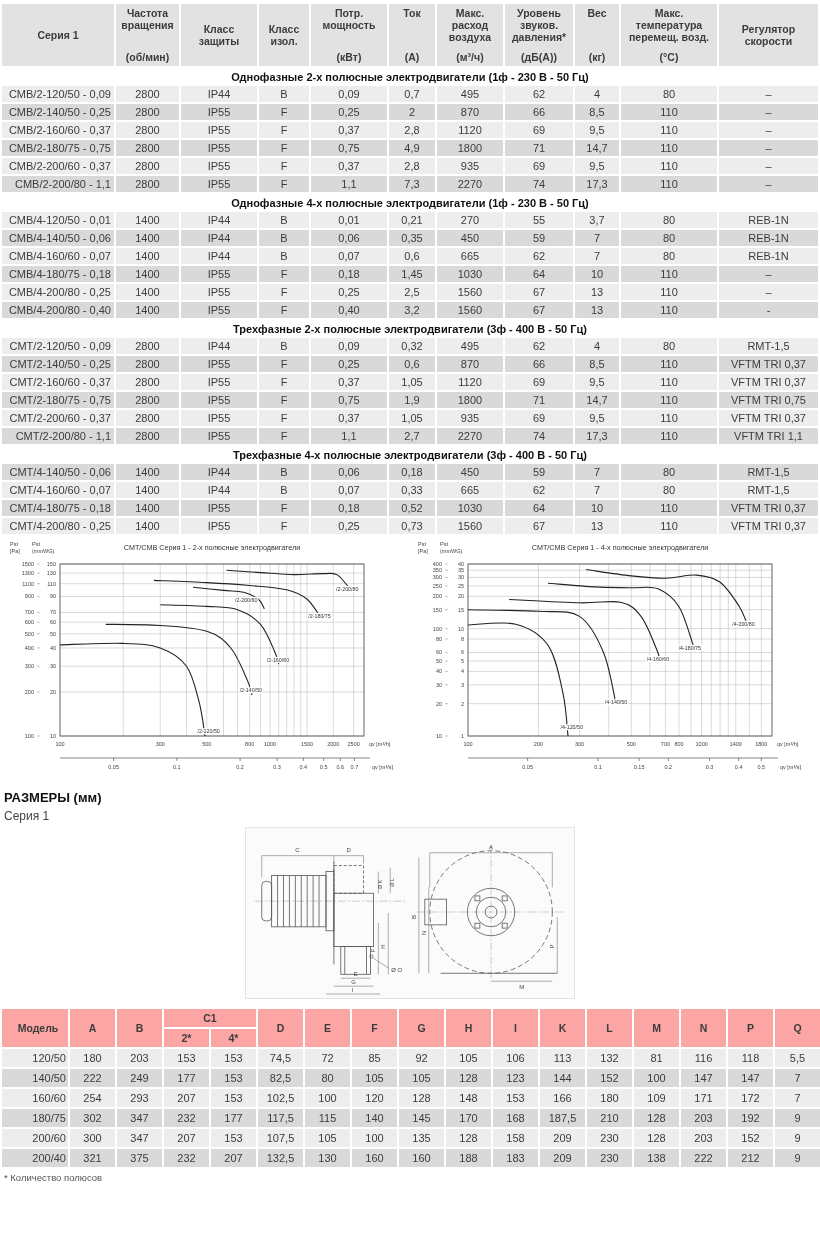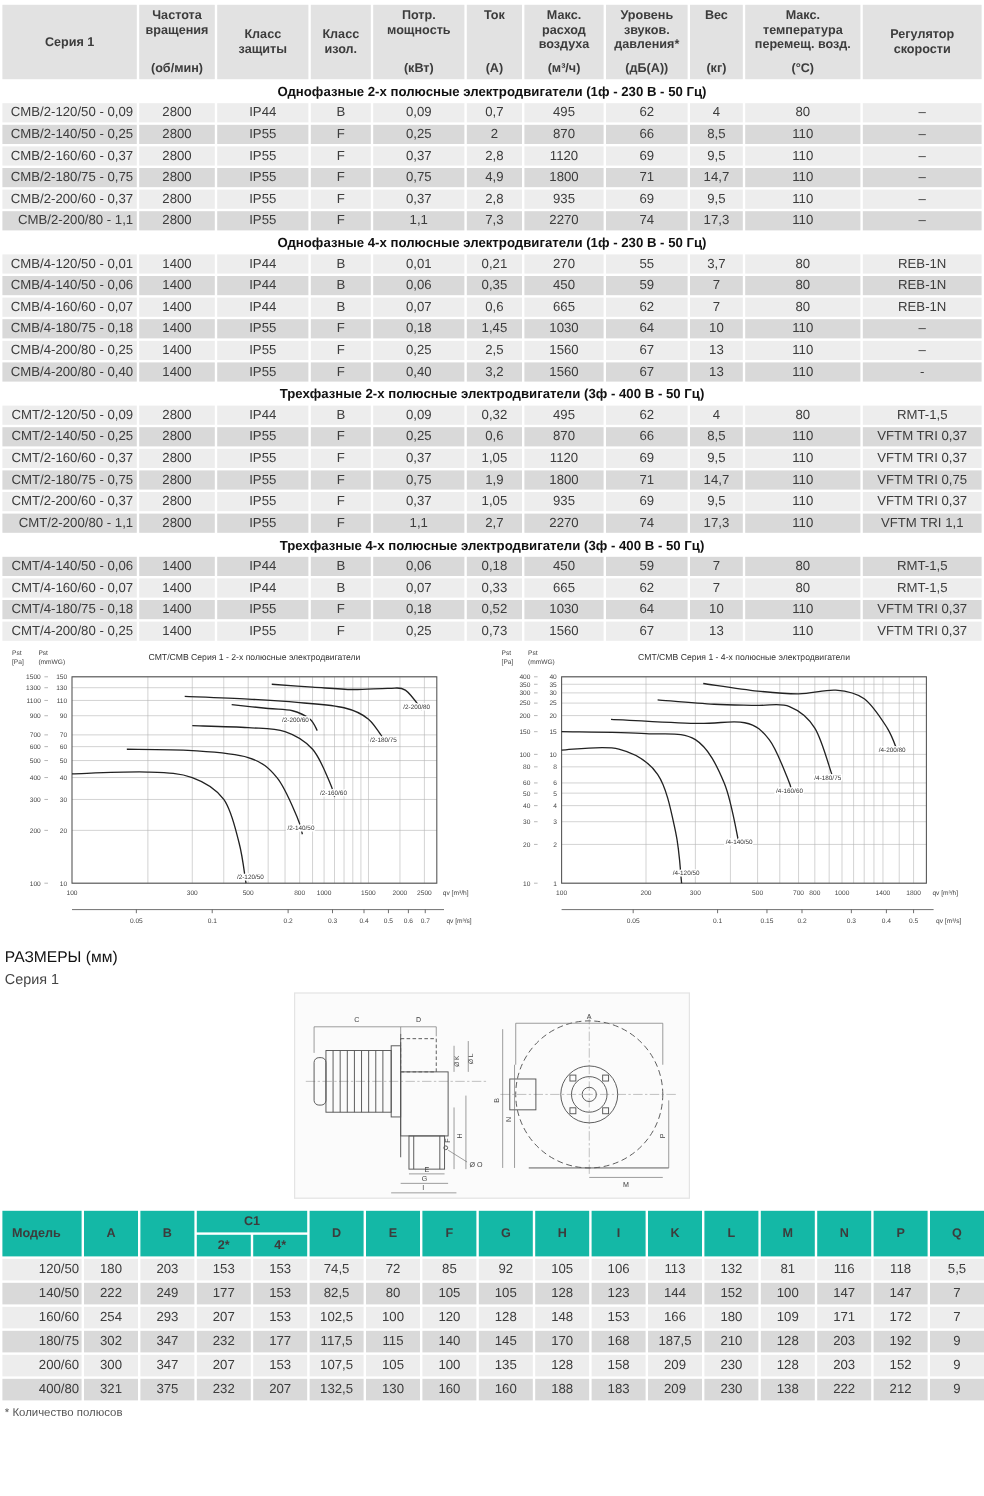--- a/index.html
+++ b/index.html
@@ -13,29 +13,29 @@
   table.spec th .hu { margin-top: auto; }
   table.spec td { padding: 2px 3px; text-align: center; height: 16px; }
   table.spec tr.light td { background: #ededed; }
   table.spec tr.dark td { background: #d9d9d9; }
   table.spec td.model { text-align: right; padding-left: 6px; }
   table.spec tr.section-row td { background: #fff; font-weight: bold; color: #111; font-size: 11px; padding: 2px 0 1px; }
 
   .charts-row { display: flex; gap: 6px; padding: 2px 4px 0; }
   .charts-row svg { background: #fff; }
 
-  .dim-head { font-size: 13px; font-weight: normal; color: #111; margin: 12px 0 4px 4px; }
+  .dim-head { font-size: 13px; font-weight: bold; color: #111; margin: 12px 0 4px 4px; }
   .series-label { font-size: 12px; color: #444; margin: 0 0 4px 4px; }
 
   .drawing-wrap { display: flex; justify-content: center; margin: 2px 0 8px; }
   .drawing-wrap svg { background: #fbfbfb; border: 1px solid #e4e4e4; }
 
   table.dims { border-collapse: separate; border-spacing: 2px; width: 820px; table-layout: fixed; font-size: 11px; margin-top: 6px; }
-  table.dims th { background: #14b8a6; font-weight: bold; font-size: 10.5px; padding: 3px 2px; text-align: center; }
-  table.dims th.model-h { text-align: left; padding-left: 8px; }
+  table.dims th { background: #fca5a5; font-weight: bold; font-size: 10.5px; padding: 3px 2px; text-align: center; }
+  table.dims th.model-h { text-align: center; padding-left: 8px; }
   table.dims td { padding: 3px 2px; text-align: center; height: 15px; }
   table.dims tr.light td { background: #ededed; }
   table.dims tr.dark td { background: #d9d9d9; }
   table.dims td.model { text-align: right; padding-left: 8px; }
 
   .footnote { font-size: 9.5px; color: #555; margin: 3px 0 8px 4px; }
 </style>
 </head>
 <body>
 
@@ -841,21 +841,21 @@
           <td>128</td>
           <td>158</td>
           <td>209</td>
           <td>230</td>
           <td>128</td>
           <td>203</td>
           <td>152</td>
           <td>9</td>
         </tr>
         <tr class="dark">
-          <td class="model">400/80</td>
+          <td class="model">200/40</td>
           <td>321</td>
           <td>375</td>
           <td>232</td>
           <td>207</td>
           <td>132,5</td>
           <td>130</td>
           <td>160</td>
           <td>160</td>
           <td>188</td>
           <td>183</td>

